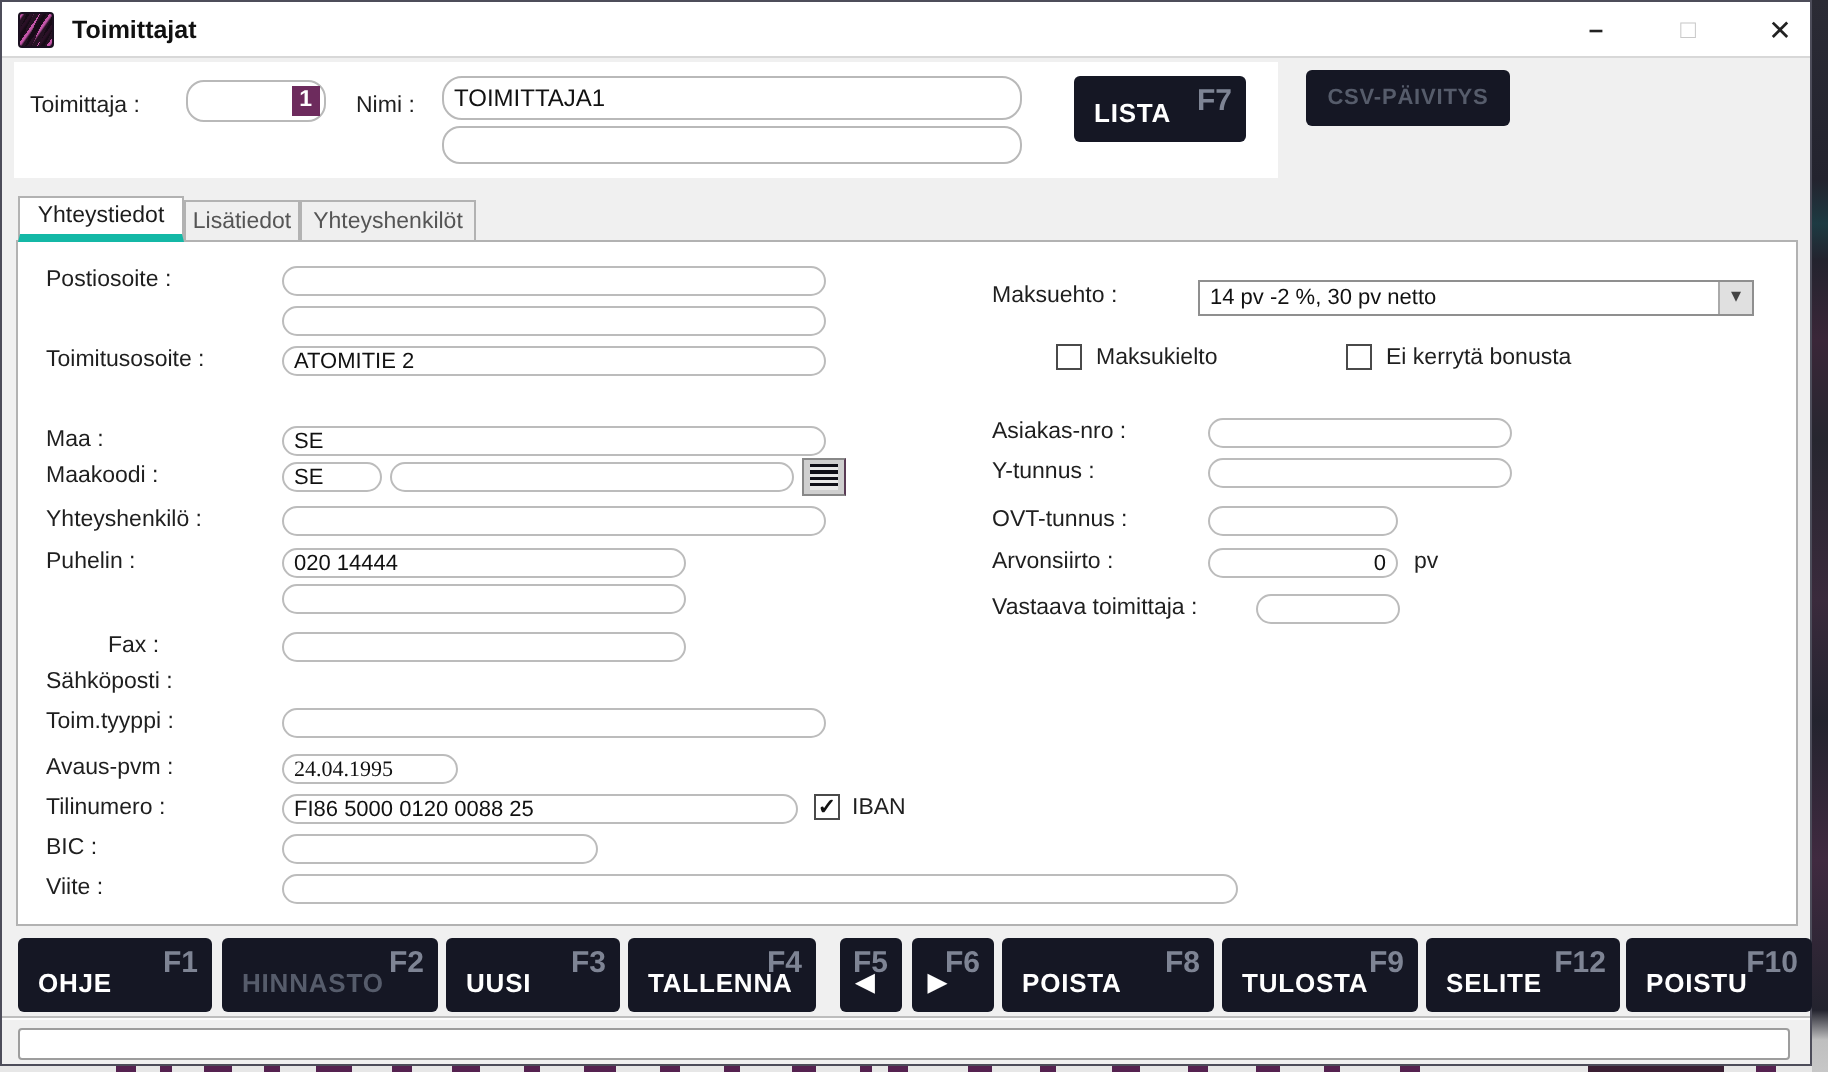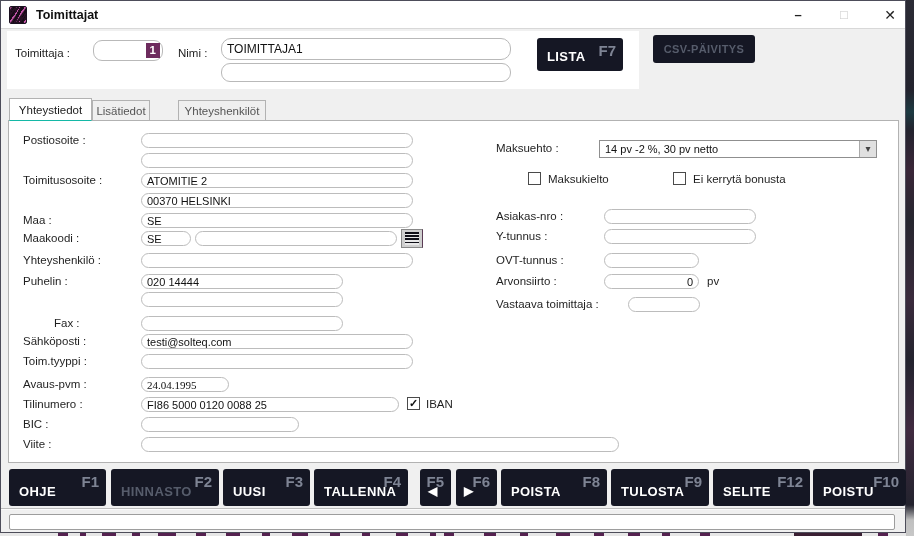--- a/index.html
+++ b/index.html
@@ -44,24 +44,24 @@
   .dkbtn .fk { position:absolute; top:4px; right:7px; color:#7e8494; font-weight:bold; font-size:15px; }
   .dkbtn.disabled .bl { color:#565c6b; }
   .btn-lista { left:530px; top:7px; width:86px; height:33px; }
   .btn-csv { left:652px; top:34px; width:102px; height:28px; }
   .btn-csv .bl { position:static; display:flex; width:100%; height:100%;
                  align-items:center; justify-content:center; font-size:11px; color:#565c6b; }
   
   .tab { position:absolute; font-size:11.5px; display:flex; align-items:center; justify-content:center;
          border:1px solid #b2b2b2; cursor:pointer; }
   .tab-active { left:8px; top:97px; width:83px; height:23px; background:#fff; color:#1c1c1c;
-                border-bottom:1px solid #14b8a6; z-index:3; }
+                border-bottom:4px solid #14b8a6; z-index:3; }
   .tab-idle { top:99px; height:21px; background:#efefef; color:#555; z-index:1; }
   .tab-lisatiedot { left:91px; width:58px; }
-  .tab-yhteyshenkilot { left:149px; width:88px;margin-left:28px; }
+  .tab-yhteyshenkilot { left:149px; width:88px; }
   
   .content { position:absolute; left:7px; top:119px; width:891px; height:343px; background:#fff;
              border:1px solid #b2b2b2; z-index:2; }
   .content .lbl { position:absolute; }
   .cfld { position:absolute; background:#fff; border:1px solid #bcbcbc; border-radius:8px;
           font-family:"Liberation Sans",sans-serif; font-size:11px; color:#111; padding:0 5px;
           height:15px; outline:none; }
   .ta-r { text-align:right; }
   
   .lab-x { left:14px; }
@@ -137,21 +137,20 @@
     <div class="tab tab-idle tab-yhteyshenkilot">Yhteyshenkilöt</div>
 
     <div class="content">
 
       <span class="lbl lab-x" style="top:13px;">Postiosoite :</span>
       <input class="cfld" style="left: 132px; top: 12px; width: 272px;" value="">
       <input class="cfld" style="left: 132px; top: 32px; width: 272px;" value="">
 
       <span class="lbl lab-x" style="top:53px;">Toimitusosoite :</span>
       <input class="cfld" style="left: 132px; top: 52px; width: 272px;" value="ATOMITIE 2">
-      <input class="cfld" style="left: 132px; top: 72px; width: 272px;" value="00370 HELSINKI">
 
       <span class="lbl lab-x" style="top:93px;">Maa :</span>
       <input class="cfld" style="left: 132px; top: 92px; width: 272px;" value="SE">
 
       <span class="lbl lab-x" style="top:111px;">Maakoodi :</span>
       <input class="cfld" style="left: 132px; top: 110px; width: 50px;" value="SE">
       <input class="cfld" style="left: 186px; top: 110px; width: 202px;" value="">
       <span class="listbtn">
           <i></i>
         </span>
@@ -160,21 +159,20 @@
       <input class="cfld" style="left: 132px; top: 132px; width: 272px;" value="">
 
       <span class="lbl lab-x" style="top:154px;">Puhelin :</span>
       <input class="cfld" style="left: 132px; top: 153px; width: 202px;" value="020 14444">
       <input class="cfld" style="left: 132px; top: 171px; width: 202px;" value="">
 
       <span class="lbl lab-x" style="top:196px;margin-left:31px;">Fax :</span>
       <input class="cfld" style="left: 132px; top: 195px; width: 202px;" value="">
 
       <span class="lbl lab-x" style="top:214px;">Sähköposti :</span>
-      <input class="cfld" style="left: 132px; top: 213px; width: 272px;" value="testi@solteq.com">
 
       <span class="lbl lab-x" style="top:234px;">Toim.tyyppi :</span>
       <input class="cfld" style="left: 132px; top: 233px; width: 272px;" value="">
 
       <span class="lbl lab-x" style="top:257px;">Avaus-pvm :</span>
       <input class="cfld" style="left: 132px; top: 256px; width: 88px; font-family: Liberation Serif, serif;" value="24.04.1995">
 
       <span class="lbl lab-x" style="top:277px;">Tilinumero :</span>
       <input class="cfld" style="left: 132px; top: 276px; width: 258px;" value="FI86 5000 0120 0088 25">
       <span class="chk" style="left:398px;top:276px;">✓</span>

